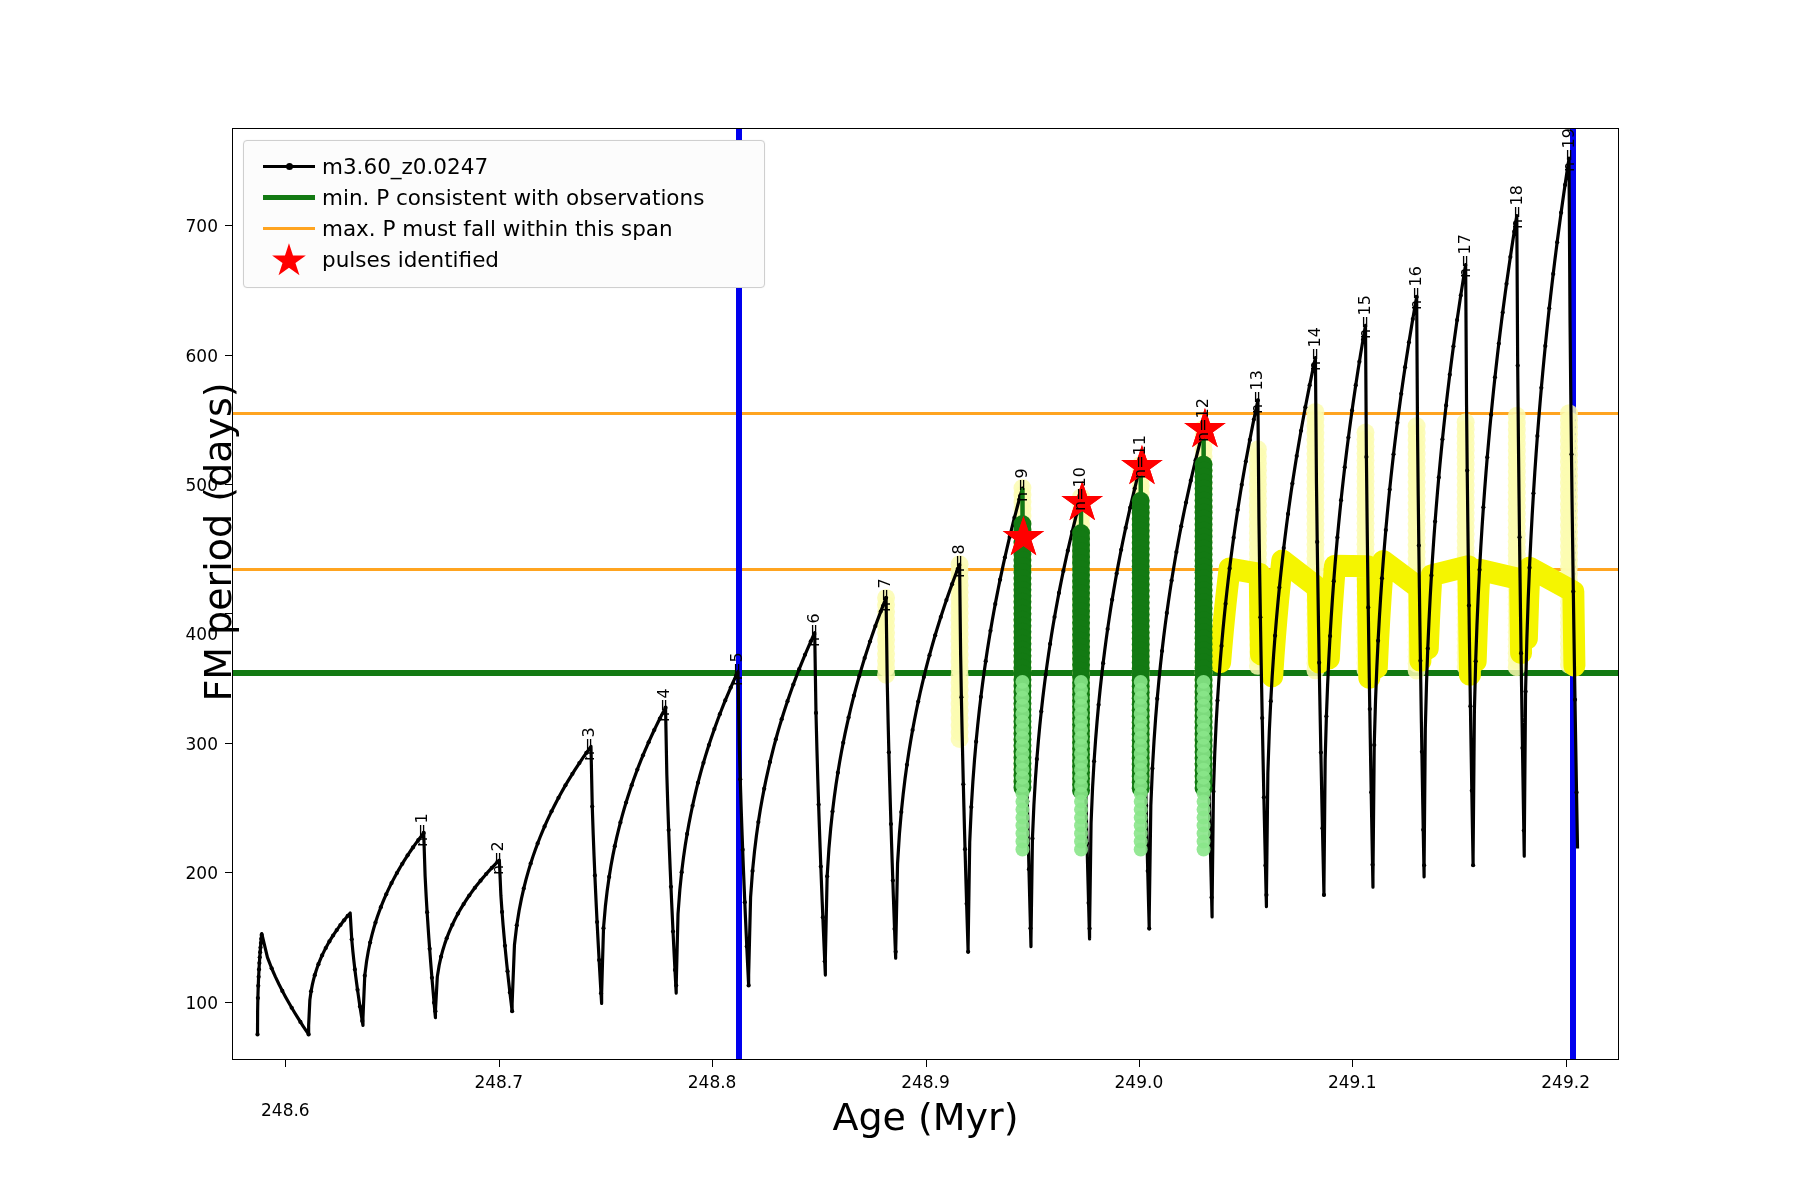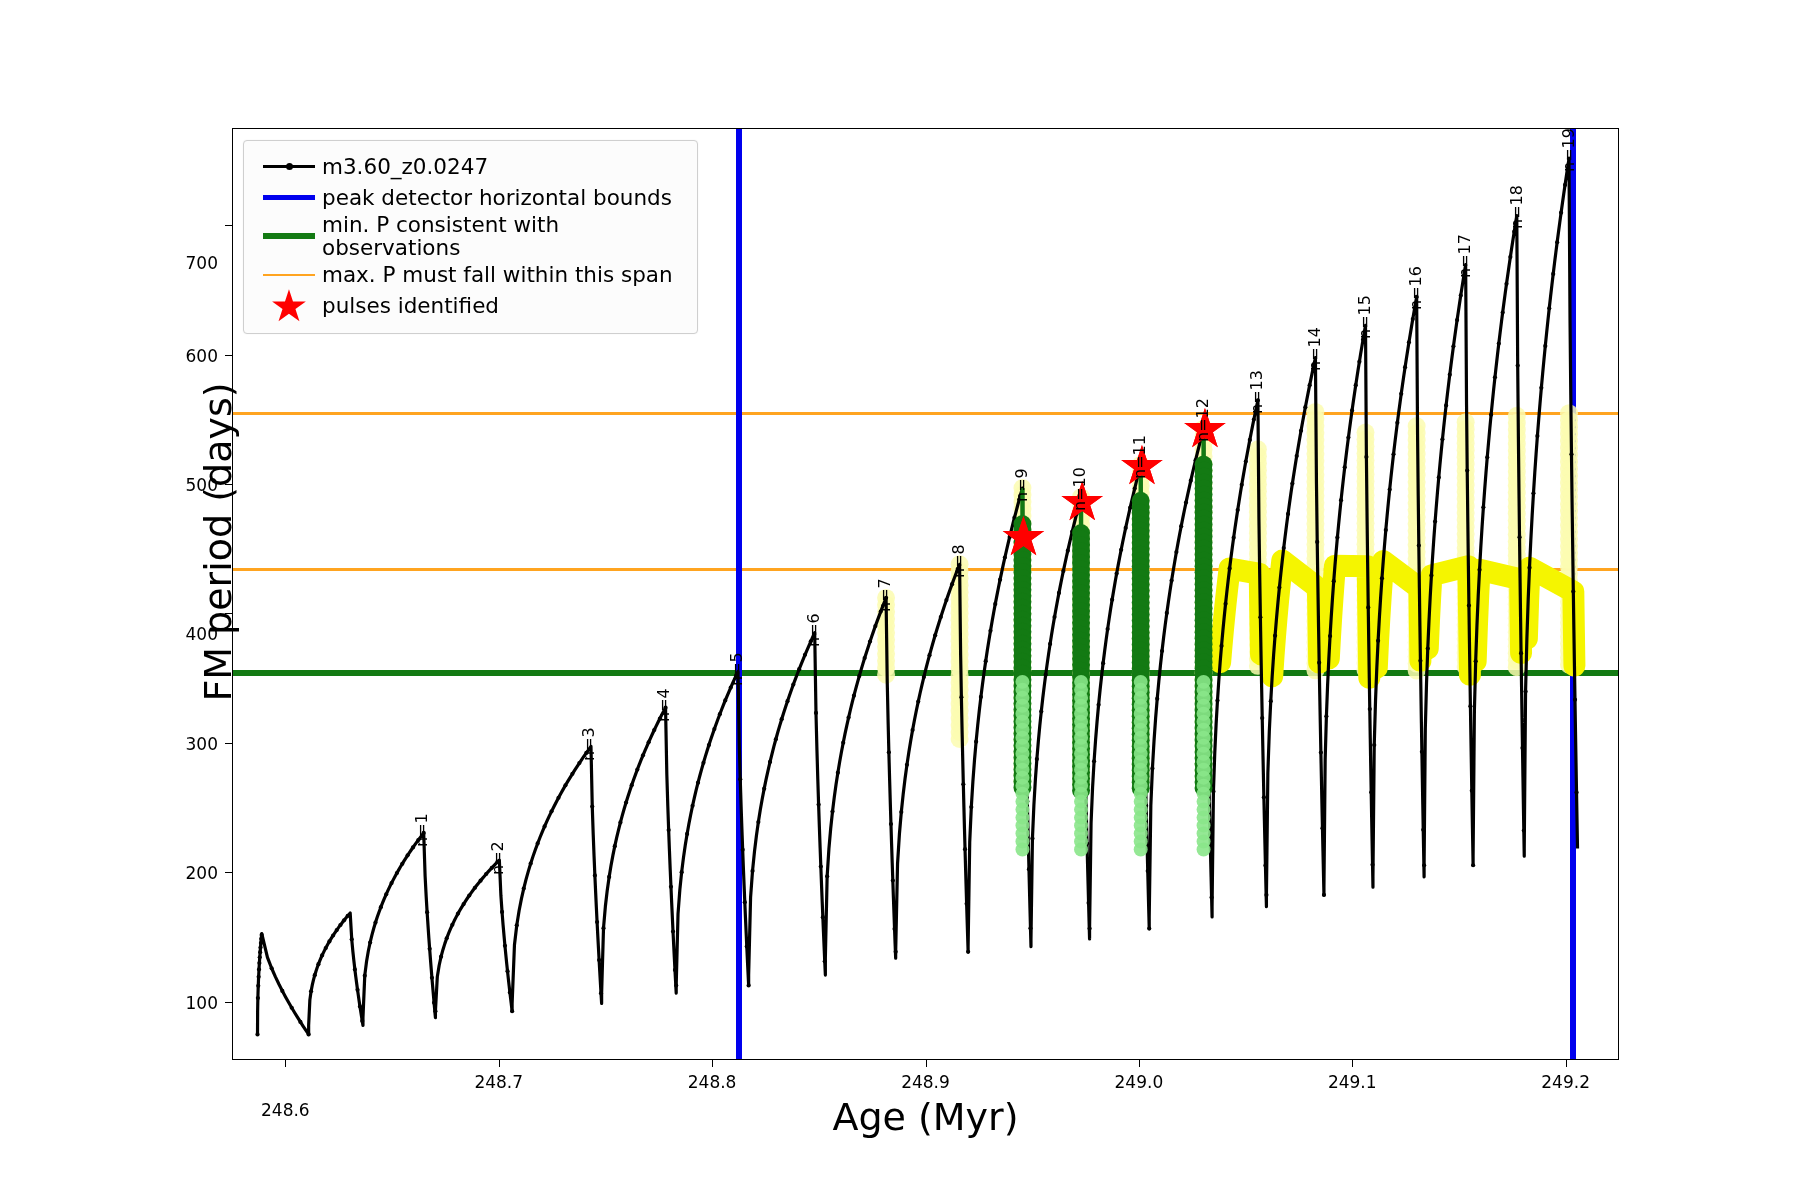--- a/index.html
+++ b/index.html
@@ -38,21 +38,21 @@
 
   
   .hline{position:absolute;left:0;width:100%;}
   .hline.green{height:6px;background:#137a13;}
   .hline.orange{height:3px;background:#ffa420;}
   .vline{position:absolute;top:0;height:100%;width:6px;background:#0000ee;}
 
   
   #legend{
     position:absolute;left:243px;top:140px;
-    width:455px;
+    width:522px;
     background:#fcfcfc;
     border:1px solid #cfcfcf;
     border-radius:4px;
     padding:10px 12px 12px 12px;
     box-sizing:border-box;
     box-shadow:0 0 2px rgba(0,0,0,.06);
   }
   .leg-row{display:flex;align-items:center;min-height:31px;}
   .leg-key{width:66px;min-width:66px;display:flex;align-items:center;justify-content:center;height:28px;}
   .leg-txt{font-size:21.5px;color:#000;line-height:1.08;font-family:"DejaVu Sans",sans-serif;}
@@ -115,21 +115,21 @@
       <div class="ytick" style="left: 138px; top: 872.306px; text-align: right;">200</div>
       <div class="ytickmark" style="top: 742.861px;"></div>
       <div class="ytick" style="left: 138px; top: 742.861px;">300</div>
       <div class="ytickmark" style="top: 613.417px;"></div>
       <div class="ytick" style="left: 138px; top: 633px;">400</div>
       <div class="ytickmark" style="top: 483.972px;"></div>
       <div class="ytick" style="left: 138px; top: 483.972px;">500</div>
       <div class="ytickmark" style="top: 354.528px;"></div>
       <div class="ytick" style="left: 138px; top: 354.528px;">600</div>
       <div class="ytickmark" style="top: 225.083px;"></div>
-      <div class="ytick" style="left: 138px; top: 225.083px; margin-top: 37px;">700</div>
+      <div class="ytick" style="left: 138px; top: 225.083px;">700</div>
     </div>
 
   <div id="plot">
     <div id="plot-clip">
 
       <div class="hline orange" id="line-orange-hi" style="top: 283.278px;"></div>
       <div class="hline orange" id="line-orange-lo" style="top: 438.611px;"></div>
       <div class="hline green" id="line-green" style="top: 540.667px;"></div>
 
       <div class="vline" id="vline-left" style="left: 502.722px;"></div>
@@ -1285,26 +1285,20 @@
     <div class="leg-row">
       <span class="leg-key">
           <span class="k-line">
             <span class="dot"></span>
           </span>
         </span>
       <span class="leg-txt">m3.60_z0.0247</span>
     </div>
     <div class="leg-row">
       <span class="leg-key">
-          <span class="k-line k-thick k-blue"></span>
-        </span>
-      <span class="leg-txt">peak detector horizontal bounds</span>
-    </div>
-    <div class="leg-row">
-      <span class="leg-key">
           <span class="k-line k-thick k-green"></span>
         </span>
       <span class="leg-txt">min. P consistent with observations</span>
     </div>
     <div class="leg-row">
       <span class="leg-key">
           <span class="k-orange"></span>
         </span>
       <span class="leg-txt">max. P must fall within this span</span>
     </div>

